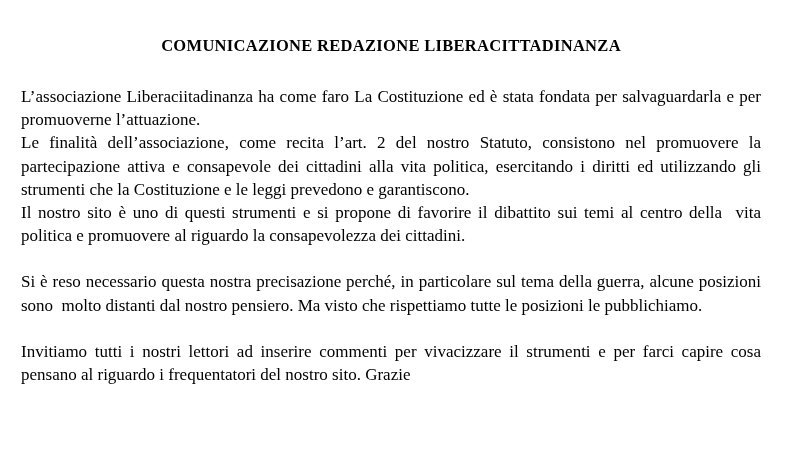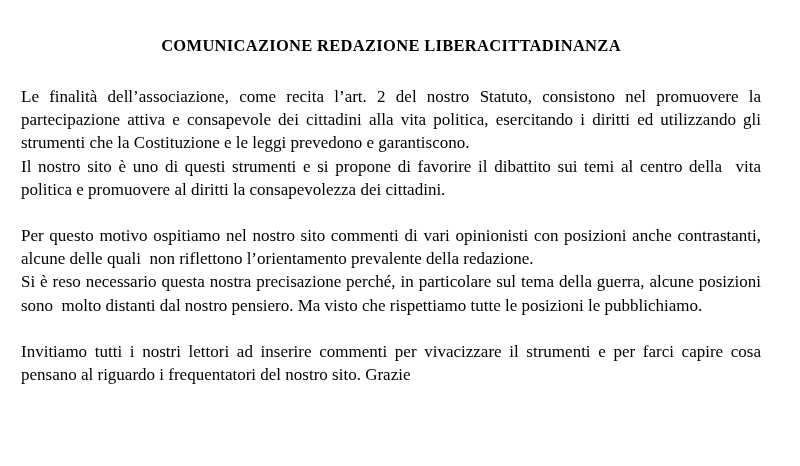--- a/index.html
+++ b/index.html
@@ -31,25 +31,25 @@
     white-space: pre-wrap;
   }
 </style>
 </head>
 <body>
 
 <div class="page">
   <h1 class="title">COMUNICAZIONE REDAZIONE LIBERACITTADINANZA</h1>
 
   <section class="block">
+    <p>L’associazione Liberaciitadinanza ha come faro La Costituzione ed è stata fondata per salvaguardarla e per promuoverne l’attuazione.</p>
     <p>Le finalità dell’associazione, come recita l’art. 2 del nostro Statuto, consistono nel promuovere la partecipazione attiva e consapevole dei cittadini alla vita politica, esercitando i diritti ed utilizzando gli strumenti che la Costituzione e le leggi prevedono e garantiscono.</p>
-    <p>Il nostro sito è uno di questi strumenti e si propone di favorire il dibattito sui temi al centro della  vita politica e promuovere al diritti la consapevolezza dei cittadini.</p>
+    <p>Il nostro sito è uno di questi strumenti e si propone di favorire il dibattito sui temi al centro della  vita politica e promuovere al riguardo la consapevolezza dei cittadini.</p>
   </section>
 
   <section class="block">
-    <p>Per questo motivo ospitiamo nel nostro sito commenti di vari opinionisti con posizioni anche contrastanti, alcune delle quali  non riflettono l’orientamento prevalente della redazione.</p>
     <p>Si è reso necessario questa nostra precisazione perché, in particolare sul tema della guerra, alcune posizioni sono  molto distanti dal nostro pensiero. Ma visto che rispettiamo tutte le posizioni le pubblichiamo.</p>
   </section>
 
   <section class="block">
     <p>Invitiamo tutti i nostri lettori ad inserire commenti per vivacizzare il strumenti e per farci capire cosa pensano al riguardo i frequentatori del nostro sito. Grazie</p>
   </section>
 </div>
 
 </body></html>

